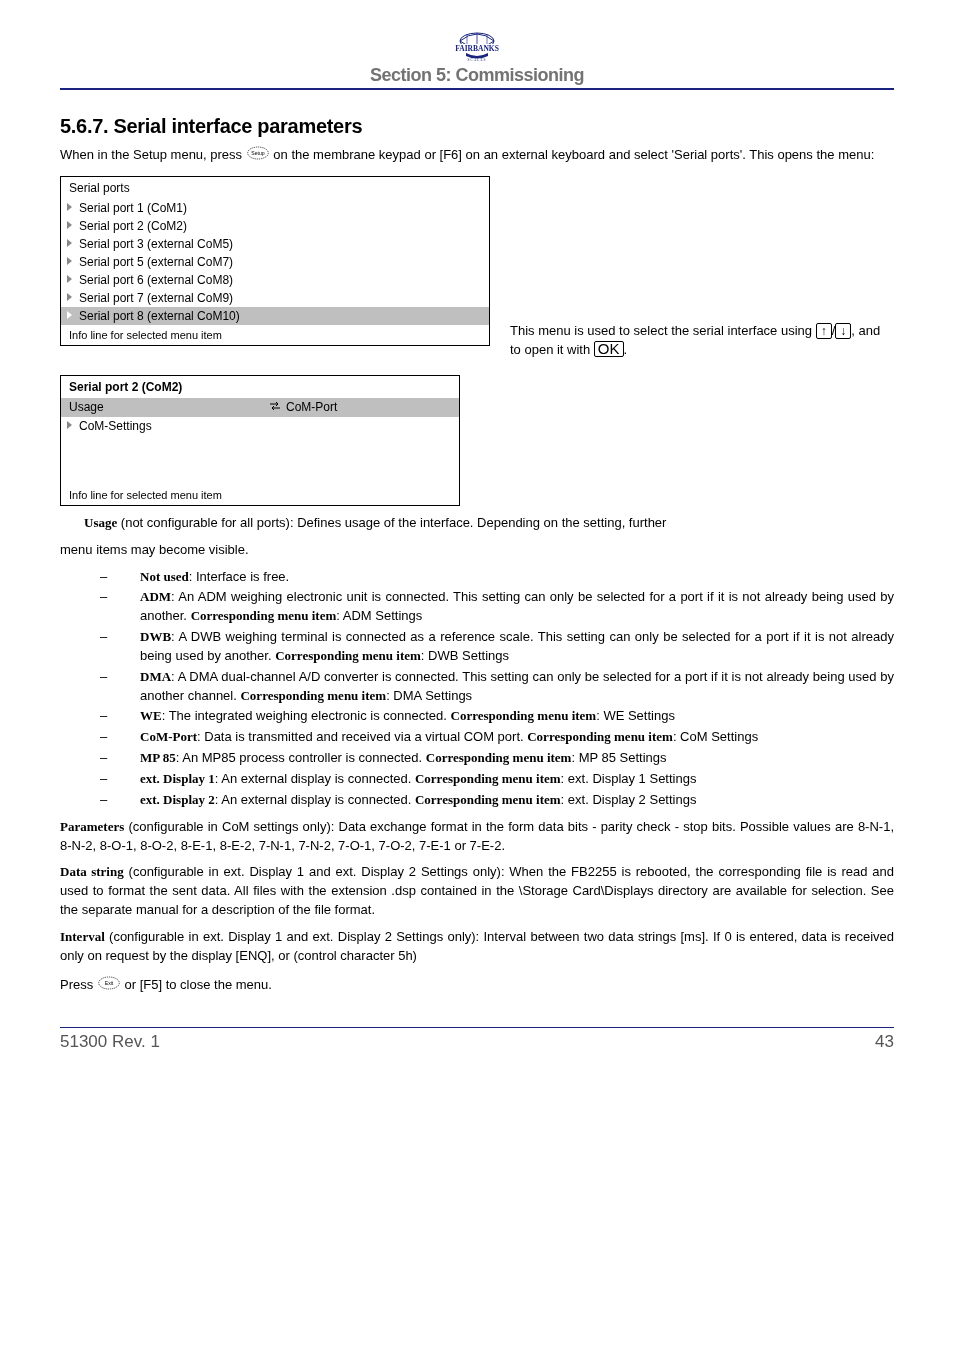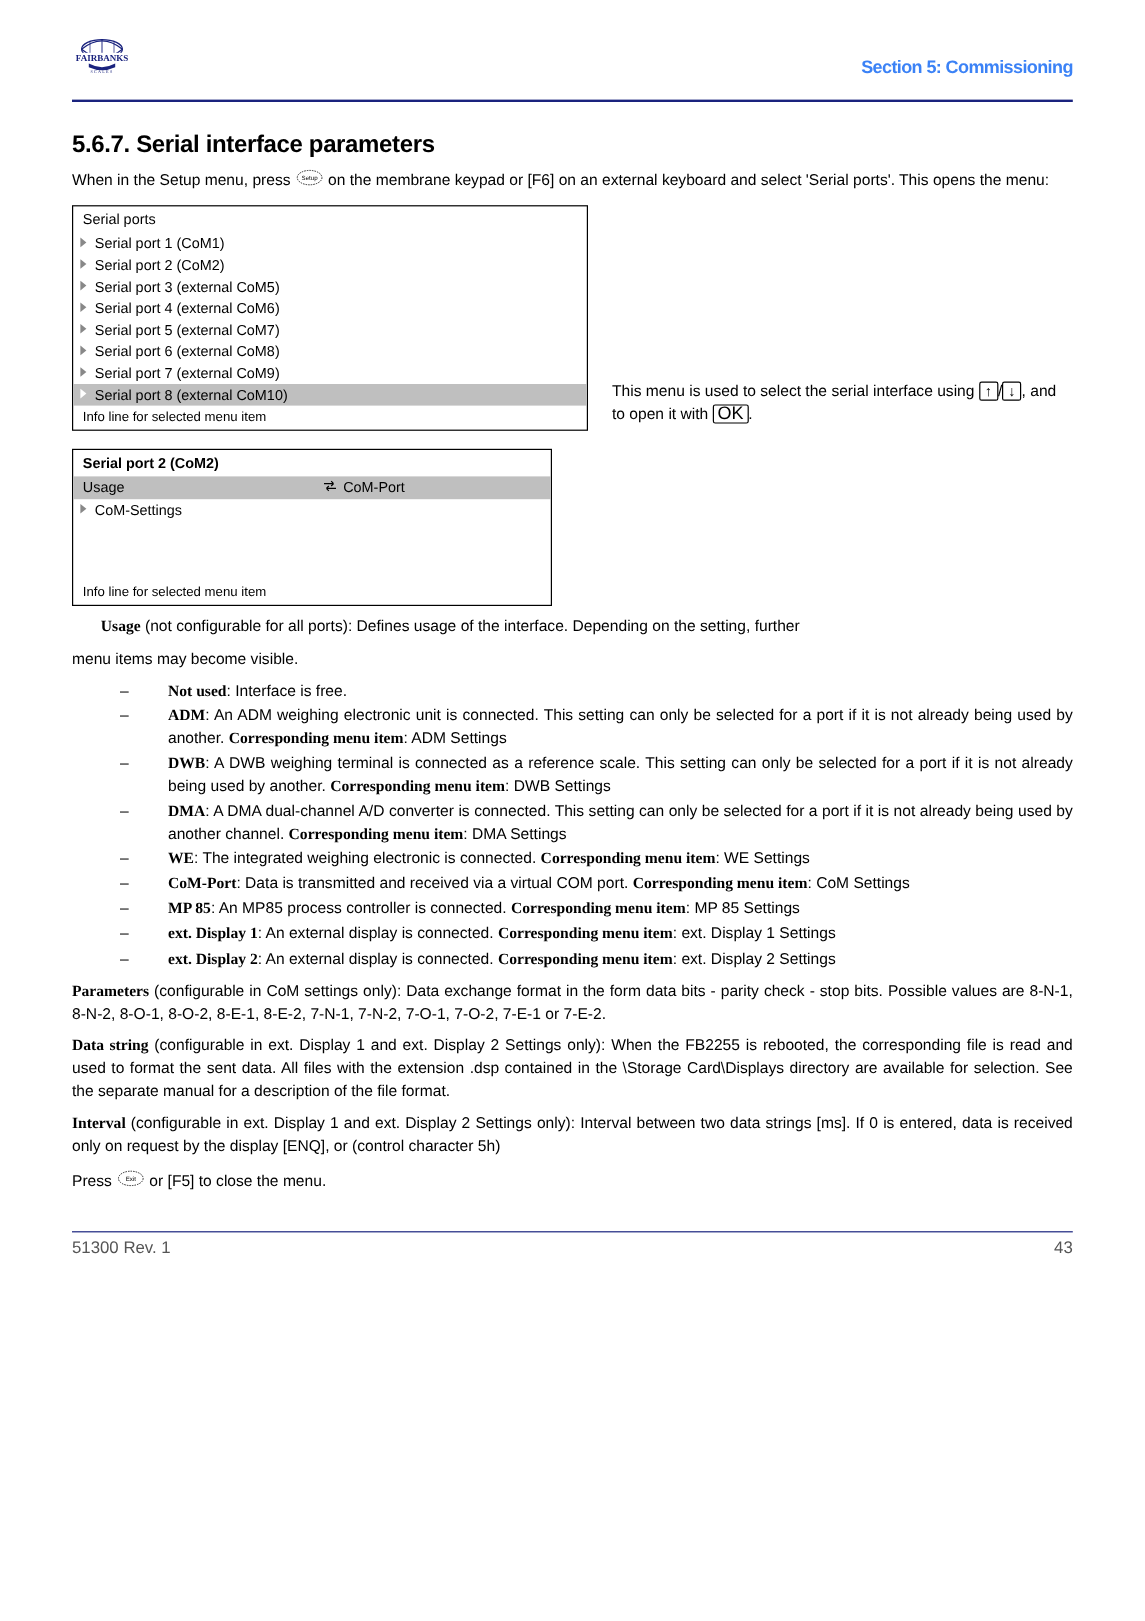--- a/index.html
+++ b/index.html
@@ -1,21 +1,21 @@
 <!DOCTYPE html>
 <html><head>
   <meta charset="utf-8">
   <style>
     * { box-sizing: border-box; margin: 0; padding: 0; }
     body { font-family: Arial, Helvetica, sans-serif; background: #fff; color: #000; width: 954px; }
     .page { padding: 30px 60px 30px 60px; position: relative; }
-    .header-line { display: flex; justify-content: space-between; align-items: flex-end; border-bottom: 2px solid #1a237e; padding-bottom: 18px; margin-bottom: 10px; }
+    .header-line { display: flex; justify-content: space-between; align-items: center; border-bottom: 2px solid #1a237e; padding-bottom: 2px; margin-bottom: 10px; flex-direction: column; }
     .logo { width: 50px; height: 35px; position: relative; }
     .logo svg { width: 50px; height: 35px; }
-    .section-title { font-family: 'Arial Black', Arial, sans-serif; font-weight: 900; font-size: 15px; color: #3b82f6; font-stretch: condensed; letter-spacing: -0.5px; }
+    .section-title { font-family: 'Arial Black', Arial, sans-serif; font-weight: 900; font-size: 18px; color: #737373; font-stretch: condensed; letter-spacing: -0.5px; }
     .heading { font-family: 'Arial Black', Arial, sans-serif; font-weight: 900; font-size: 20px; margin: 25px 0 6px 0; letter-spacing: -0.3px; }
     p { font-size: 13px; line-height: 1.45; margin-bottom: 8px; text-align: justify; }
     .inline-icon { display: inline-block; vertical-align: middle; }
     .setup-icon svg, .exit-icon svg { width: 24px; height: 18px; }
     .content-row { display: flex; gap: 20px; align-items: flex-start; }
     .menu-box { border: 1.5px solid #000; font-size: 12px; }
     .menu-title { font-weight: normal; padding: 4px 8px; }
     .menu-item { padding: 2px 8px 2px 18px; position: relative; }
     .menu-item::before { content: ''; position: absolute; left: 6px; top: 4px; width: 0; height: 0; border-top: 4px solid transparent; border-bottom: 4px solid transparent; border-left: 5px solid #888; }
     .menu-item.sel { background: #bfbfbf; }
@@ -34,21 +34,21 @@
     .swap-icon svg { width: 12px; height: 12px; }
     .inner-more { padding: 2px 8px 2px 18px; position: relative; }
     .inner-more::before { content: ''; position: absolute; left: 6px; top: 4px; width: 0; height: 0; border-top: 4px solid transparent; border-bottom: 4px solid transparent; border-left: 5px solid #888; }
     .inner-foot { padding: 4px 8px; font-size: 11px; }
     .field-name { font-family: 'Times New Roman', serif; font-weight: bold; }
     .bullet-block { margin-left: 40px; margin-bottom: 8px; }
     .bullet-row { display: flex; font-size: 13px; line-height: 1.45; margin-bottom: 2px; }
     .bullet-dash { width: 20px; flex-shrink: 0; }
     .bullet-dash::before { content: '–'; }
     .bullet-text { flex: 1; text-align: justify; margin-left: 20px; }
-    .footer { border-top: 1.5px solid #1a237e; margin-top: 30px; padding-top: 4px; display: flex; justify-content: space-between; font-size: 14px; color: #555; }
+    .footer { border-top: 1.5px solid #1a237e; margin-top: 30px; padding-top: 4px; display: flex; justify-content: space-between; font-size: 17px; color: #555; }
     .mt { margin-top: 8px; margin-left: 24px; }
   </style>
 </head>
 <body>
 
 <div class="page">
   <div class="header-line">
     <div class="logo">
       <svg viewBox="0 0 50 35">
         <ellipse cx="25" cy="11" rx="17" ry="8" fill="none" stroke="#1a237e" stroke-width="1"></ellipse>
@@ -79,21 +79,20 @@
     <span>on the membrane keypad or [F6] on an external keyboard and select 'Serial ports'. This opens the menu:</span>
   </p>
 
   <div class="content-row">
     <div style="width: 430px;">
       <div class="menu-box">
         <div class="menu-title">Serial ports</div>
         <div class="menu-item">Serial port 1 (CoM1)</div>
         <div class="menu-item">Serial port 2 (CoM2)</div>
         <div class="menu-item">Serial port 3 (external  CoM5)</div>
-        <div class="menu-item">Serial port 4 (external  CoM6)</div>
         <div class="menu-item">Serial port 5 (external  CoM7)</div>
         <div class="menu-item">Serial port 6 (external  CoM8)</div>
         <div class="menu-item">Serial port 7 (external  CoM9)</div>
         <div class="menu-item sel">Serial port 8 (external  CoM10)</div>
         <div class="menu-foot">Info line for selected menu item</div>
       </div>
     </div>
     <div class="side-note" style="padding-top: 145px;">
       <span>This menu is used to select the serial interface using </span><span class="key arrow-key">↑</span>/<span class="key arrow-key">↓</span><span>, and to open it with </span><span class="key">OK</span><span>.</span>
     </div>

